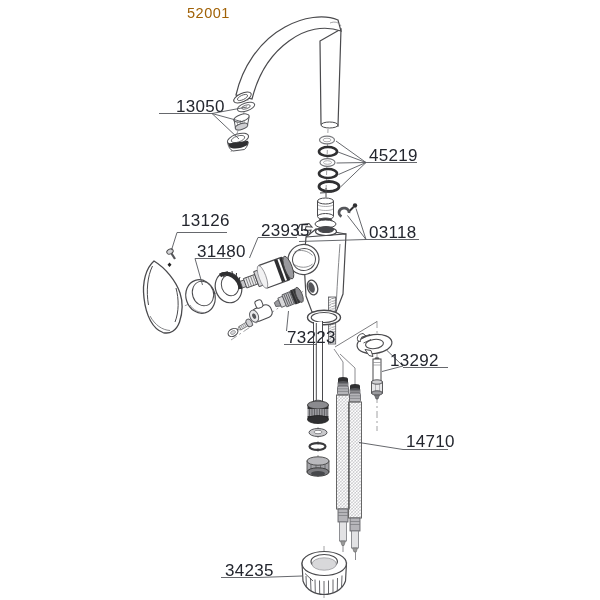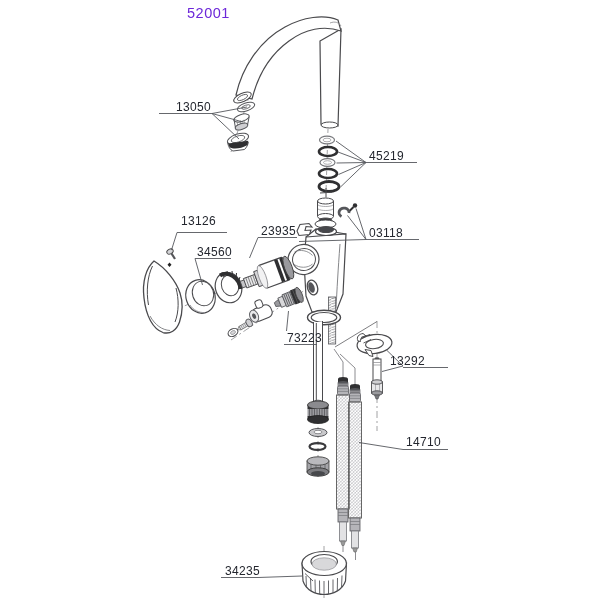--- a/index.html
+++ b/index.html
@@ -1,21 +1,21 @@
 <!DOCTYPE html>
 <html><head>
 <meta charset="utf-8">
 <style>
   html,body{margin:0;padding:0;background:#fff;}
   .stage{position:relative;width:600px;height:600px;background:#ffffff;overflow:hidden;
          font-family:"Liberation Sans",sans-serif;}
   .stage svg{position:absolute;left:0;top:0;}
-  .label{position:absolute;font-size:12px;line-height:12px;color:#23262e;
+  .label{position:absolute;font-size:17px;line-height:12px;color:#23262e;
          white-space:nowrap;letter-spacing:0.3px;}
-  .title{font-size:14.5px;letter-spacing:0.5px;color:#6d28d9;}
+  .title{font-size:14.5px;letter-spacing:0.5px;color:#a16207;}
 </style>
 </head>
 <body>
 
 <div class="stage">
 
 <svg width="600" height="600" viewBox="0 0 600 600">
 <defs>
   <pattern id="braid" width="3.2" height="3.2" patternUnits="userSpaceOnUse">
     <path d="M0,3.2 L3.2,0" stroke="#a8a8ac" stroke-width="0.55"></path>
@@ -255,21 +255,21 @@
   <path d="M403,367.5 L448,367.5 M403,366 L386.5,350 M403,366 L382,371.5"></path>
   <path d="M403,449.5 L448,449.5 M403,449.5 L359,442.5"></path>
   <path d="M221,577.5 L258,577.5 M258,577.5 L302,576"></path>
 </g>
 </svg>
 
 <div class="label title" style="left:187px;top:7px">52001</div>
 <div class="label" style="left:176px;top:101px">13050</div>
 <div class="label" style="left:369px;top:150px">45219</div>
 <div class="label" style="left:181px;top:215px">13126</div>
-<div class="label" style="left:197px;top:246px">34560</div>
+<div class="label" style="left:197px;top:246px">31480</div>
 <div class="label" style="left:261px;top:225px">23935</div>
 <div class="label" style="left:369px;top:227px">03118</div>
 <div class="label" style="left:287px;top:332px">73223</div>
 <div class="label" style="left:390px;top:355px">13292</div>
 <div class="label" style="left:406px;top:436px">14710</div>
 <div class="label" style="left:225px;top:565px">34235</div>
 
 </div>
 
 </body></html>

